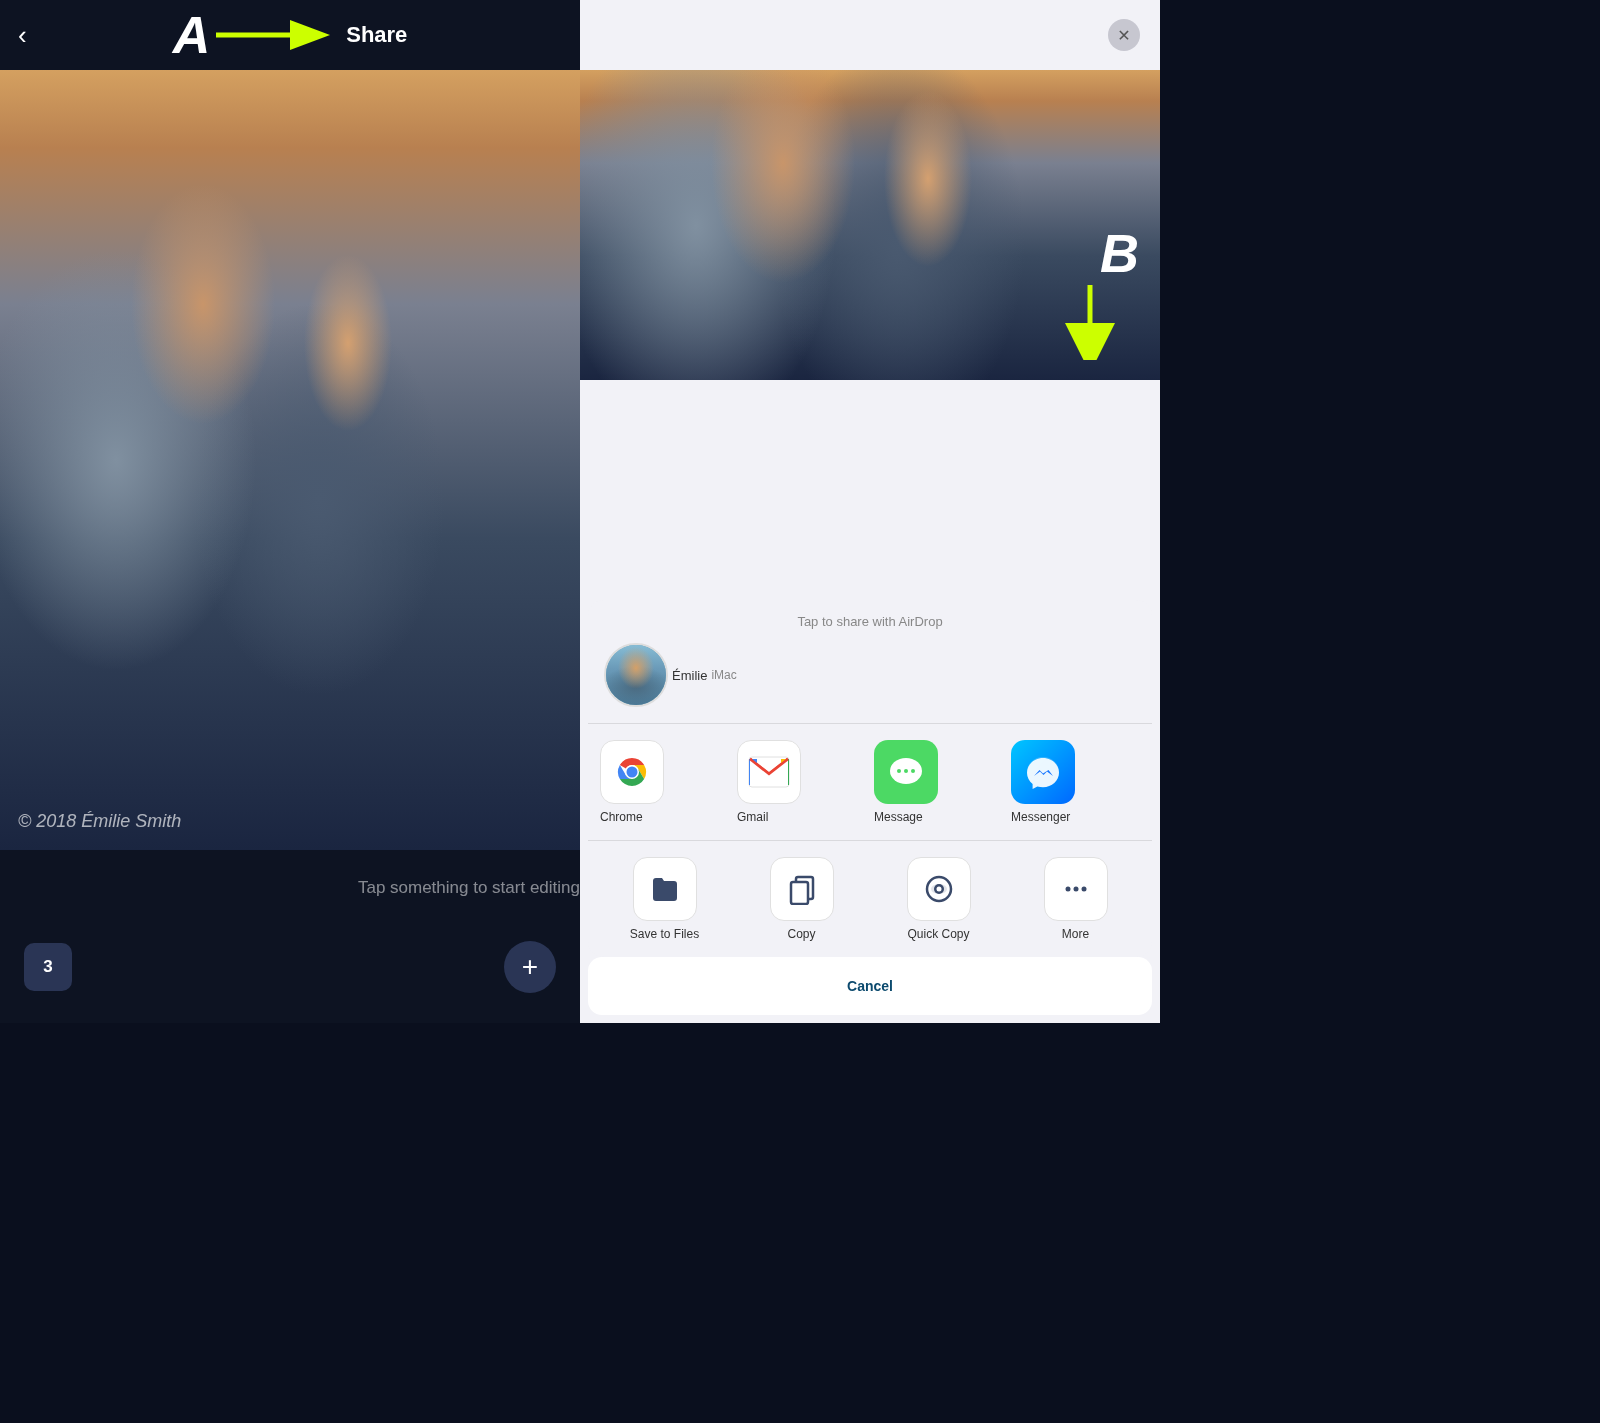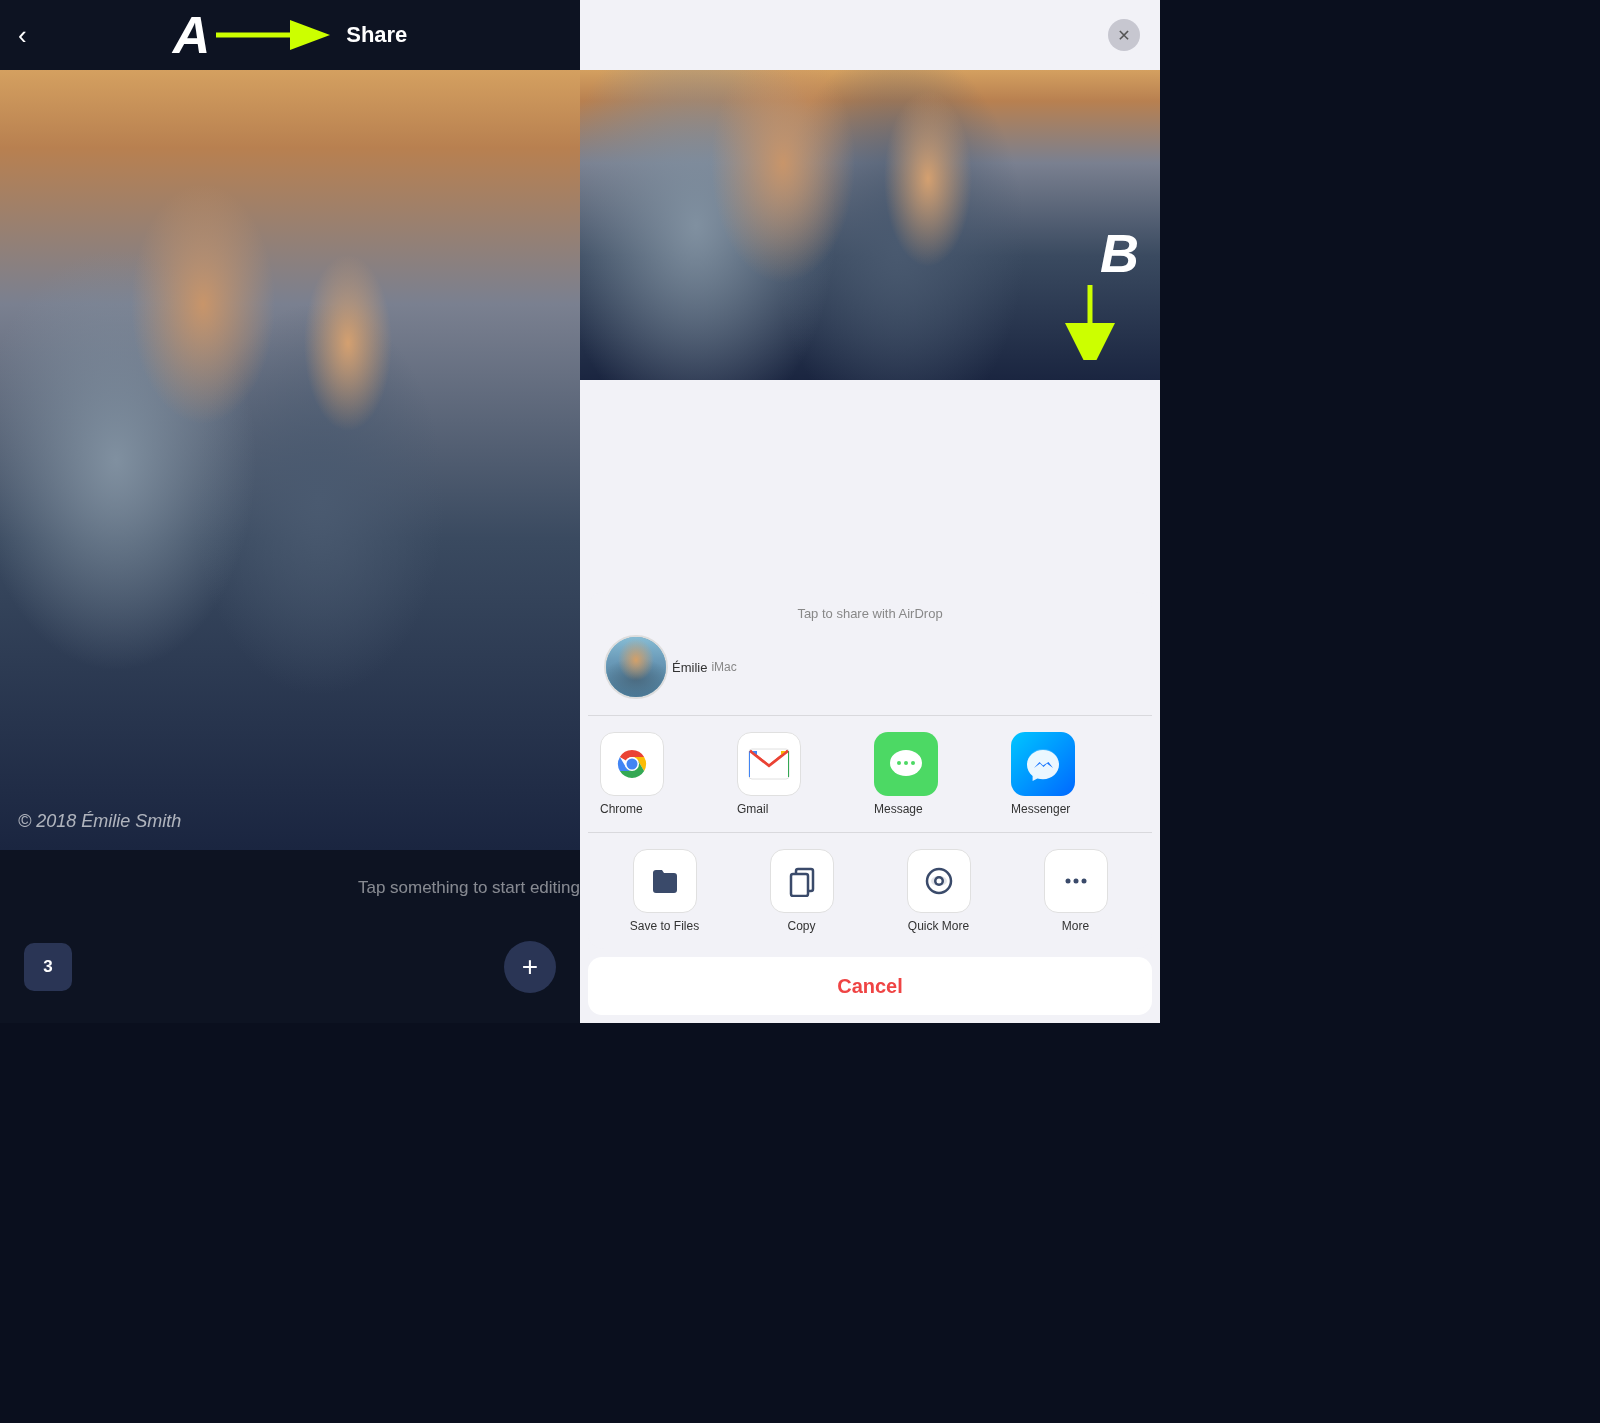--- a/index.html
+++ b/index.html
@@ -195,21 +195,21 @@
     
     .share-sheet {
       position: absolute;
       bottom: 0;
       left: 0;
       right: 0;
       background: transparent;
       padding: 0 8px 8px;
       display: flex;
       flex-direction: column;
-      gap: 8px;
+      gap: 0;
     }
 
     .share-main-card {
       background: rgba(242,242,247,0.97);
       border-radius: 16px;
       overflow: hidden;
     }
 
     .airdrop-section {
       padding: 14px 16px 10px;
@@ -358,22 +358,22 @@
       background: white;
       border-radius: 14px;
       height: 58px;
       display: flex;
       align-items: center;
       justify-content: center;
       cursor: pointer;
     }
 
     .cancel-label {
-      color: #ef4444;
-      font-size: 20px;
+      color: #0c4a6e;
+      font-size: 14px;
       font-weight: 600;
     }
 
     
     .chrome-svg {
       width: 44px;
       height: 44px;
     }
   </style>
 </head>
@@ -526,21 +526,21 @@
 
         <div class="action-item">
           <div class="action-icon-box">
             <svg class="action-icon-svg" viewBox="0 0 32 32">
               <circle cx="16" cy="16" r="12" fill="none" stroke="#3a4a6a" stroke-width="2.5"></circle>
               <ellipse cx="16" cy="16" rx="8" ry="5" fill="#3a4a6a" opacity="0.15"></ellipse>
               <circle cx="16" cy="16" r="5" fill="#3a4a6a"></circle>
               <circle cx="16" cy="16" r="2.5" fill="white"></circle>
             </svg>
           </div>
-          <span class="action-label">Quick More</span>
+          <span class="action-label">Quick Copy</span>
         </div>
 
         <div class="action-item">
           <div class="action-icon-box">
             <svg class="action-icon-svg" viewBox="0 0 32 32">
               <circle cx="8" cy="16" r="2.5" fill="#3a4a6a"></circle>
               <circle cx="16" cy="16" r="2.5" fill="#3a4a6a"></circle>
               <circle cx="24" cy="16" r="2.5" fill="#3a4a6a"></circle>
             </svg>
           </div>

